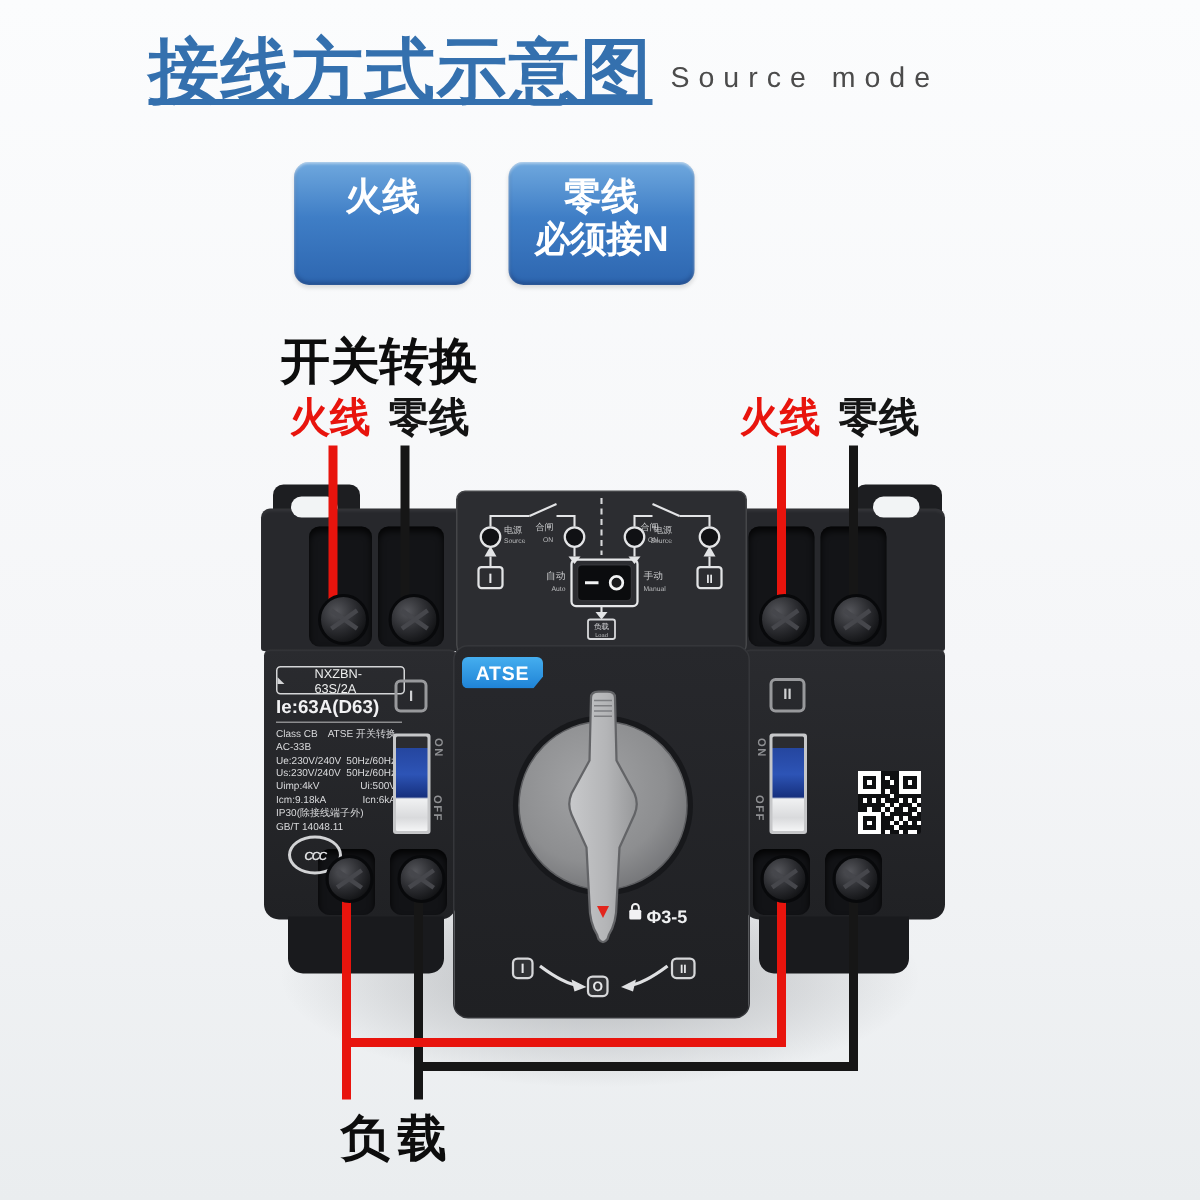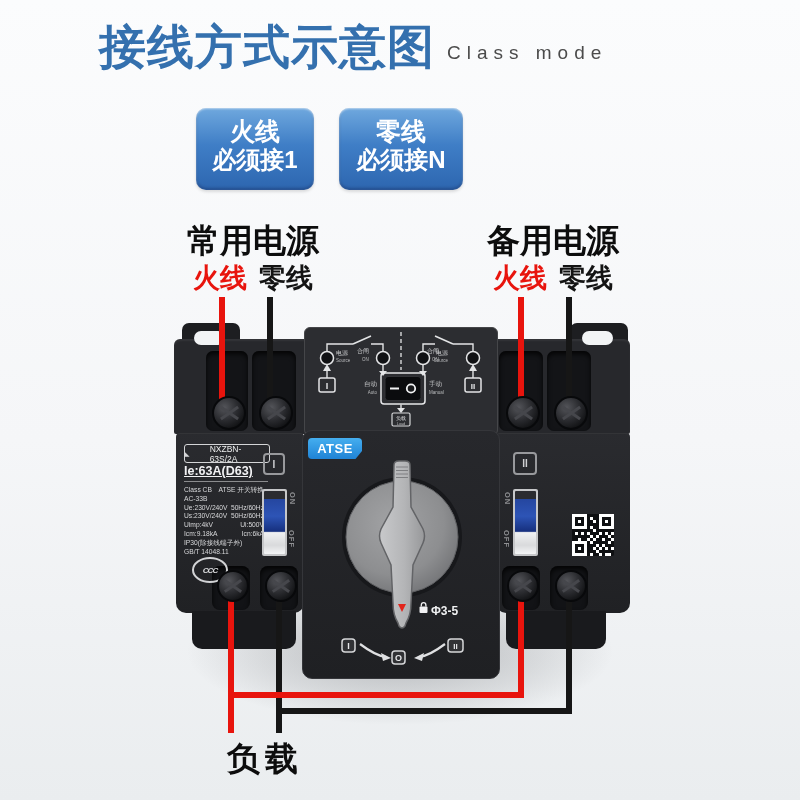--- a/index.html
+++ b/index.html
@@ -2,21 +2,21 @@
 <html><head>
 <meta charset="utf-8">
 <style>
   html,body{margin:0;padding:0;}
   body{font-family:"Liberation Sans","DejaVu Sans",sans-serif;}
   #stage{position:relative;width:800px;height:800px;overflow:hidden;
          background:linear-gradient(180deg,#fbfcfd 0%,#f5f6f8 55%,#eaedef 100%);}
   .abs{position:absolute;}
 
   
-  .title-zh{left:99px;top:16px;font-size:47px;font-weight:bold;color:#3470ae;letter-spacing:1px;}
+  .title-zh{left:99px;top:16px;font-size:47px;font-weight:bold;color:#3470ae;letter-spacing:1px;text-decoration:underline;}
   .title-en{left:447px;top:42px;font-size:19px;color:#4b4b4b;letter-spacing:6px;}
 
   
   .badge{top:108px;height:82px;border-radius:10px;color:#fff;text-align:center;font-weight:bold;
          background:linear-gradient(180deg,#6fa8de 0%,#3f7ec6 45%,#2d66b0 100%);
          box-shadow:inset 0 1px 2px rgba(255,255,255,.55), inset 0 -2px 3px rgba(0,0,40,.25), 0 2px 3px rgba(0,0,0,.12);}
   .badge .l1{display:block;margin-top:9px;font-size:25px;line-height:28px;}
   .badge .l2{display:block;font-size:24px;line-height:30px;}
 
   
@@ -56,21 +56,21 @@
   .logo{left:308px;top:438px;width:54px;height:21px;z-index:4;display:flex;align-items:center;justify-content:center;
         background:linear-gradient(180deg,#45aeef 0%,#1f83d6 100%);border-radius:4px;
         clip-path:polygon(0 0,100% 0,100% 62%,88% 100%,0 100%);
         color:#fff;font-weight:bold;font-size:13px;letter-spacing:.5px;}
 
   
   .model-box{left:184px;top:444px;width:84px;height:17px;border:1px solid #d4d5d7;border-radius:3px;z-index:4;
              display:flex;align-items:center;justify-content:center;gap:20px;font-size:8.5px;color:#eceded;}
   .tri-mark{font-size:6px;color:#d4d5d7;}
   .rating{left:184px;top:464px;width:84px;z-index:4;font-size:12.5px;font-weight:bold;color:#f1f1f3;
-          border-bottom:1px solid rgba(240,240,240,.5);padding-bottom:3px;text-decoration:underline;}
+          border-bottom:1px solid rgba(240,240,240,.5);padding-bottom:3px;}
   .specs{left:184px;top:486px;width:80px;z-index:4;}
   .spec-row{display:flex;justify-content:space-between;font-size:6.7px;line-height:8.8px;color:#d8d9db;white-space:nowrap;}
   .ccc{left:192px;top:557px;width:32px;height:22px;border:2px solid #d2d3d5;border-radius:50%;z-index:4;
        display:flex;align-items:center;justify-content:center;font-size:8px;font-style:italic;font-weight:bold;
        letter-spacing:-1px;color:#dcdddf;}
 
   .pole-badge{border:2px solid #98999c;border-radius:4px;z-index:4;display:flex;align-items:center;justify-content:center;
               font-size:10px;font-weight:bold;color:#cfd0d2;}
   .window{width:25px;height:67px;background:#c6c7c9;border-radius:2px;padding:2px;z-index:4;box-sizing:border-box;}
   .window .handle{width:100%;height:100%;border-radius:1px;
@@ -86,33 +86,31 @@
               color:#0d0d0d;letter-spacing:5px;z-index:5;}
 
   svg text{font-family:"Liberation Sans","DejaVu Sans",sans-serif;}
 </style>
 </head>
 <body>
 
 <div id="stage">
 
   <div class="abs title-zh">接线方式示意图</div>
-  <div class="abs title-en">Class mode</div>
+  <div class="abs title-en">Source mode</div>
 
   <div class="abs badge" style="left:196px;width:118px;">
     <span class="l1">火线</span>
-    <span class="l2">必须接1</span>
   </div>
   <div class="abs badge" style="left:339px;width:124px;">
     <span class="l1">零线</span>
     <span class="l2">必须接N</span>
   </div>
 
-  <div class="abs src-title" style="left:167px;">常用电源</div>
-  <div class="abs src-title" style="left:467px;">备用电源</div>
+  <div class="abs src-title" style="left:167px;">开关转换</div>
   <div class="abs wire-row" style="left:167px;">
     <span class="live">火线</span>
     <span class="neutral">零线</span>
   </div>
   <div class="abs wire-row" style="left:467px;">
     <span class="live">火线</span>
     <span class="neutral">零线</span>
   </div>
 
   <div class="abs shadow"></div>

